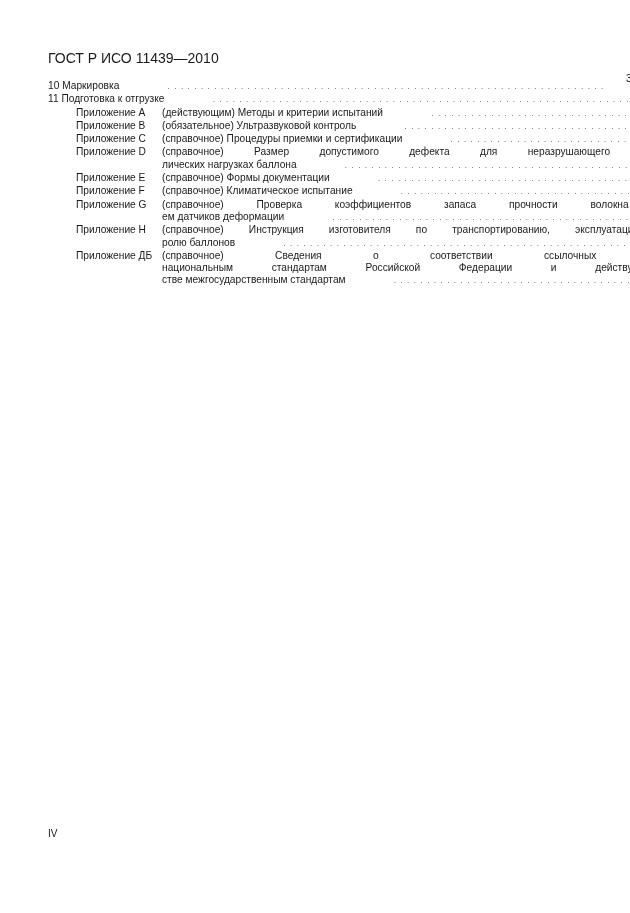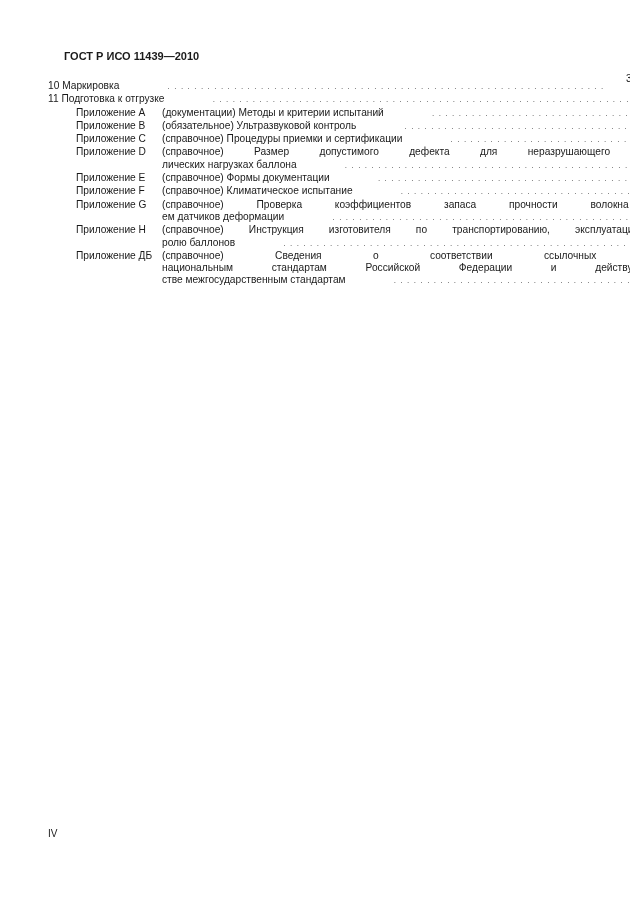--- a/index.html
+++ b/index.html
@@ -1,18 +1,18 @@
 <!DOCTYPE html>
 <html><head>
 <meta charset="utf-8">
 <style>
   html, body { margin: 0; padding: 0; background: #ffffff; }
   body { width: 630px; height: 913px; position: relative; overflow: hidden;
          font-family: "Liberation Sans", sans-serif; color: #1a1a1a; }
-  .header { position: absolute; left: 64px; top: 50px; font-size: 11px; font-weight: bold; letter-spacing: 0; }
+  .header { position: absolute; left: 48px; top: 50px; font-size: 14px; font-weight: normal; letter-spacing: 0; }
   .toc { position: absolute; left: 48px; top: 80px; width: 536px; font-size: 10.2px; line-height: 12.3px; }
   .entry { display: flex; position: relative; }
   .entry .label { width: 86px; flex: none; white-space: nowrap; padding-left: 28px; }
   .entry .body { flex: 1; position: relative; padding-right: 34px; }
   .line { display: flex; white-space: nowrap; overflow: hidden; gap: 46px; }
   .line.just { text-align: justify; text-align-last: justify; display: block; white-space: normal; }
   .line .txt { flex: none; }
   .line .dots { flex: 1; overflow: hidden; white-space: nowrap; color: #333; letter-spacing: 0; }
   .line .dots::after { content: " .  .  .  .  .  .  .  .  .  .  .  .  .  .  .  .  .  .  .  .  .  .  .  .  .  .  .  .  .  .  .  .  .  .  .  .  .  .  .  .  .  .  .  .  .  .  .  .  .  .  .  .  .  .  .  .  .  .  .  .  .  .  .  .  .  ."; white-space: pre; font-size: 8px; }
   .page { position: absolute; right: 0; width: 20px; text-align: right; bottom: 8px; }
@@ -43,21 +43,21 @@
           <span class="dots"></span>
         </div>
       <span class="page">37</span>
     </div>
   </div>
 
   <div class="entry">
     <span class="label">Приложение A</span>
     <div class="body">
       <div class="line">
-          <span class="txt">(документации) Методы и критерии испытаний</span>
+          <span class="txt">(действующим) Методы и критерии испытаний</span>
           <span class="dots"></span>
         </div>
 
     </div>
   </div>
 
   <div class="entry">
     <span class="label">Приложение B</span>
     <div class="body">
       <div class="line">

